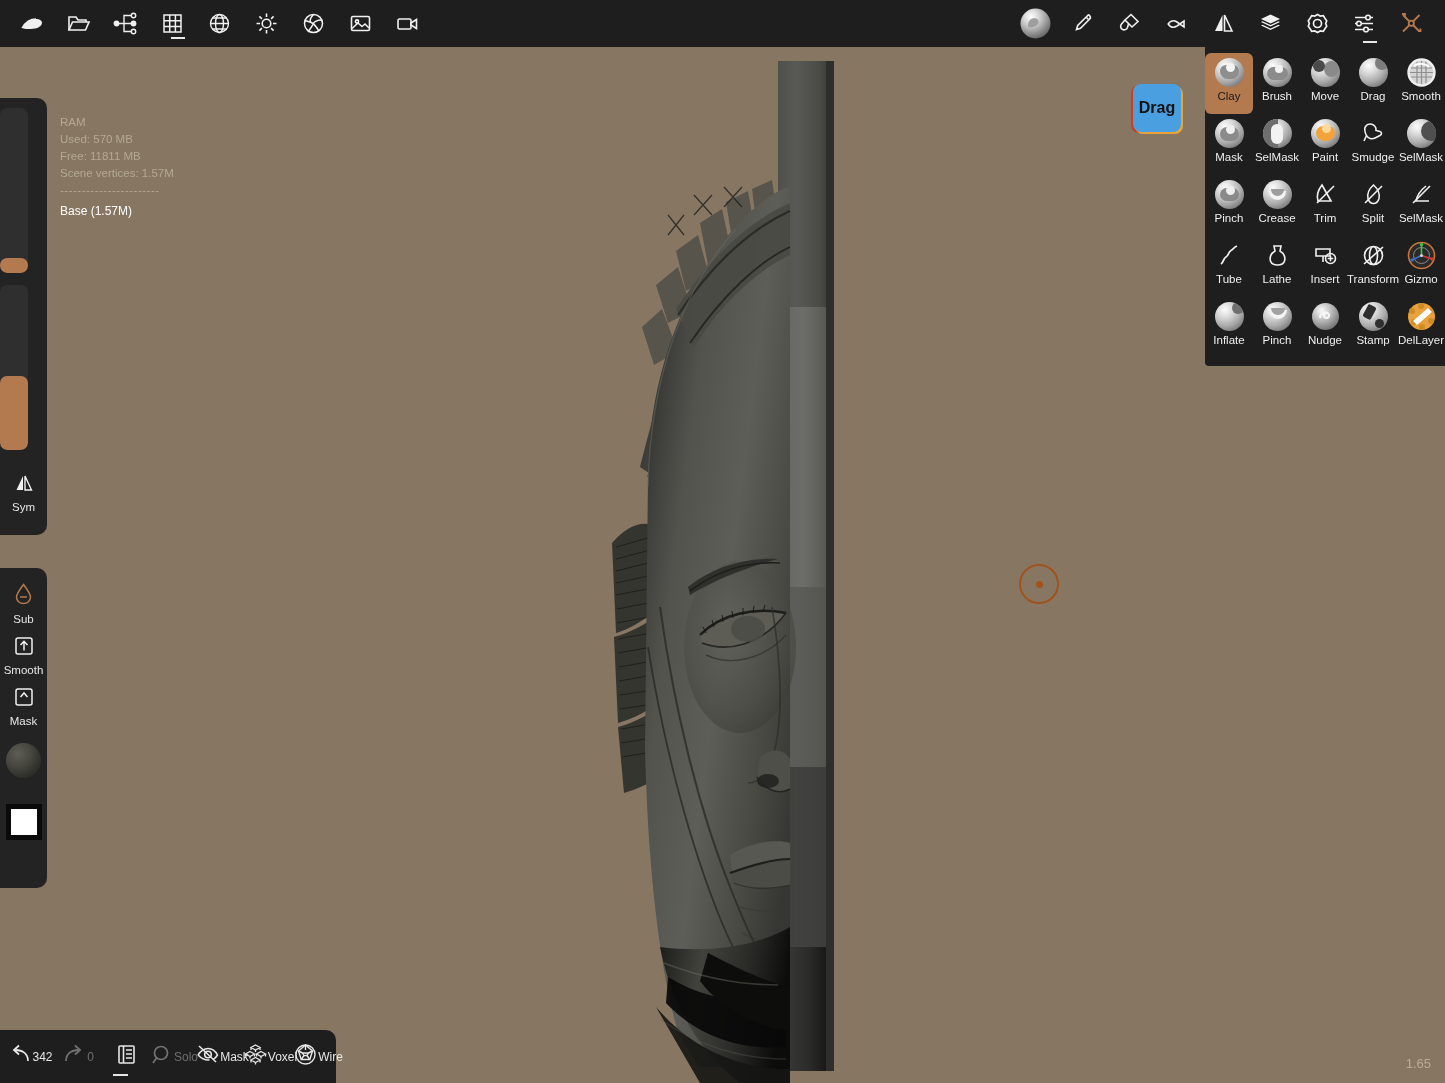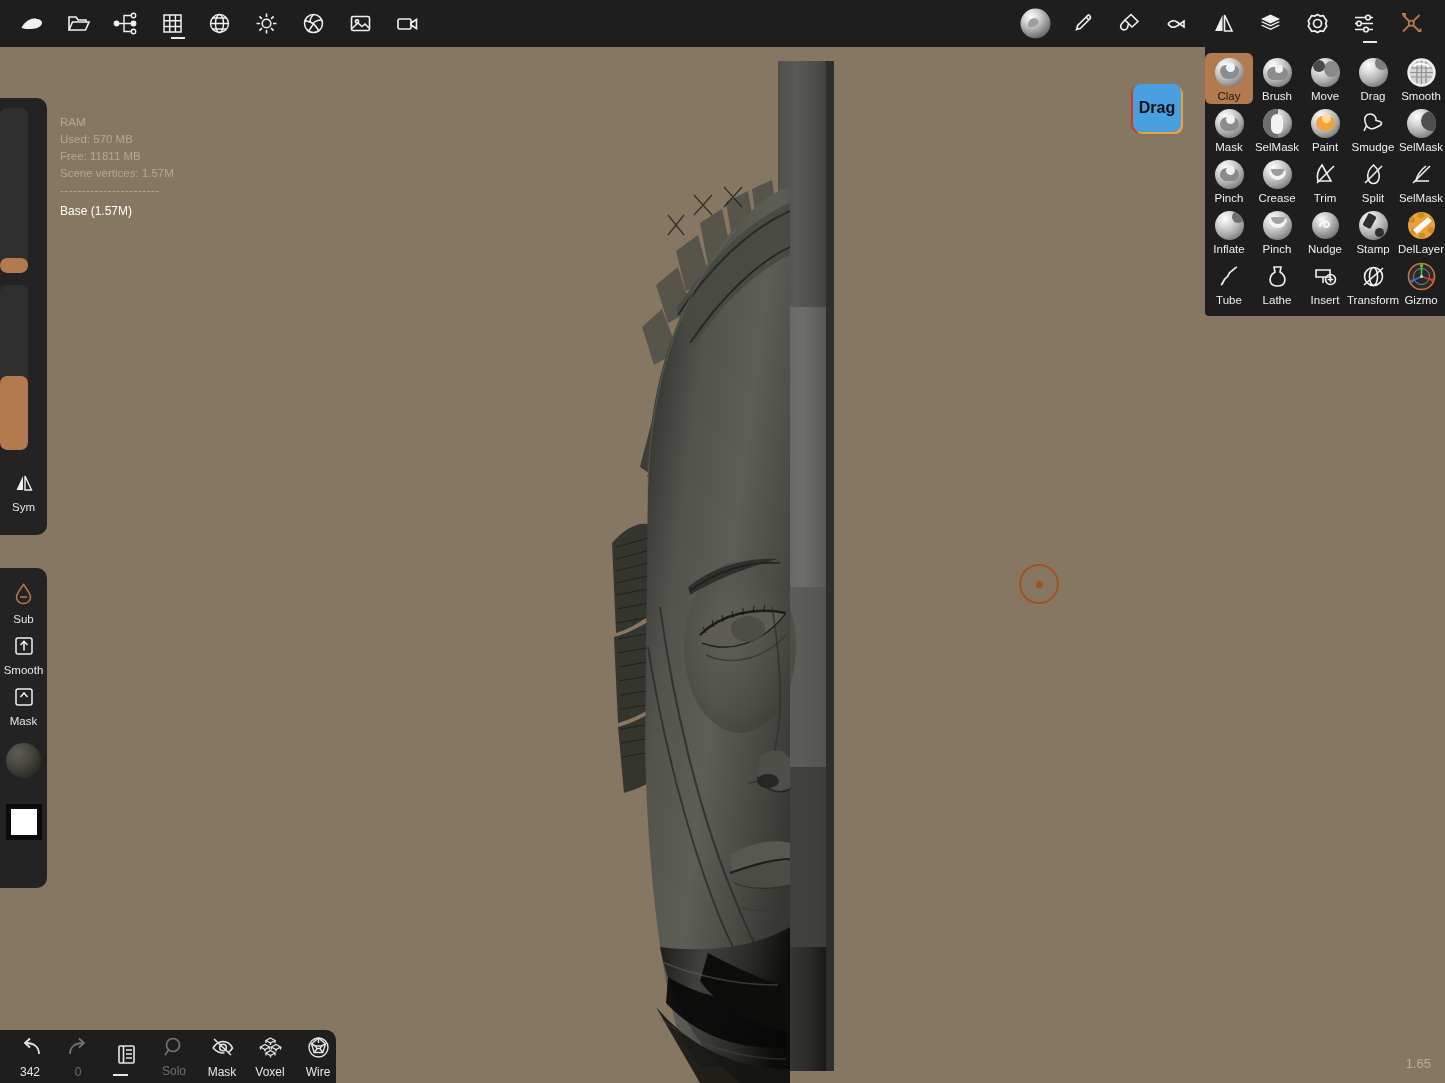--- a/index.html
+++ b/index.html
@@ -126,21 +126,21 @@
   #toolpanel {
     position: absolute; right: 0; top: 47px;
     width: 240px;
     background: #1e1e1e;
     padding: 6px 0 8px 0;
     border-radius: 0 0 0 4px;
   }
   .tool-row { display: flex; }
   .tool {
     width: 48px;
-    padding: 4px 0 2px 0;
+    padding: 4px 0 12px 0;
     display: flex; flex-direction: column; align-items: center;
     cursor: pointer;
     border-radius: 6px;
   }
   .tool.active { background: #b3794f; }
   .tool .ticon {
     width: 31px; height: 31px;
     display: flex; align-items: center; justify-content: center;
   }
   .tool .tlbl {
@@ -186,21 +186,21 @@
   
   #bottombar {
     position: absolute; left: 0; bottom: 0;
     width: 336px; height: 53px;
     background: #1e1e1e;
     border-radius: 0 10px 0 0;
     display: flex; align-items: center;
   }
   .bb-item {
     width: 48px; height: 53px;
-    display: flex; flex-direction: column; align-items: center; justify-content: center;
+    display: flex; flex-direction: row; align-items: center; justify-content: center;
     position: relative;
     cursor: pointer;
     padding-left: 12px;
   }
   .bb-item .bl { color: #e6e6e6; font-size: 12px; margin-top: 1px; }
   .bb-item.disabled .bl { color: #6f6f6f; }
   .bb-item.disabled svg { opacity: 0.42; }
   .bb-underline {
     position: absolute; bottom: 7px; left: 50%;
     width: 15px; height: 2px; margin-left: -7px;
@@ -755,20 +755,77 @@
             <path d="M5,22 L22,5"></path>
           </svg>
         </div>
         <div class="tlbl">SelMask</div>
       </div>
     </div>
 
     <div class="tool-row">
       <div class="tool">
         <div class="ticon">
+          <svg width="27" height="27" viewBox="0 0 27 27" fill="none" stroke="#f0f0f0" stroke-width="1.8">
+            <path d="M5,22 C8,20 7,16.5 10,15 C13,13.5 12,10 15,8.5 C18,7 17,5.5 21,4"></path>
+          </svg>
+        </div>
+        <div class="tlbl">Tube</div>
+      </div>
+      <div class="tool">
+        <div class="ticon">
+          <svg width="27" height="27" viewBox="0 0 27 27" fill="none" stroke="#f0f0f0" stroke-width="1.6">
+            <path d="M10,4 L17,4 L16,9 C20,11.5 21.5,15.5 20.5,19 C19.8,21.5 17,23 13.5,23
+                     C10,23 7.2,21.5 6.5,19 C5.5,15.5 7,11.5 11,9 Z"></path>
+          </svg>
+        </div>
+        <div class="tlbl">Lathe</div>
+      </div>
+      <div class="tool">
+        <div class="ticon">
+          <svg width="27" height="27" viewBox="0 0 27 27" fill="none" stroke="#f0f0f0" stroke-width="1.6">
+            <path d="M4,7 L18,7 L18,14 L4,14 Z"></path>
+            <path d="M11,14 L11,20"></path>
+            <circle cx="18.5" cy="16.5" r="5"></circle>
+            <path d="M18.5,13.7 L18.5,19.3 M15.7,16.5 L21.3,16.5"></path>
+          </svg>
+        </div>
+        <div class="tlbl">Insert</div>
+      </div>
+      <div class="tool">
+        <div class="ticon">
+          <svg width="27" height="27" viewBox="0 0 27 27" fill="none" stroke="#f0f0f0" stroke-width="1.6">
+            <circle cx="13.5" cy="13.5" r="9"></circle>
+            <ellipse cx="13.5" cy="13.5" rx="4" ry="9"></ellipse>
+            <path d="M4,22 L23,5"></path>
+          </svg>
+        </div>
+        <div class="tlbl">Transform</div>
+      </div>
+      <div class="tool">
+        <div class="ticon">
+          <svg width="29" height="29" viewBox="0 0 29 29">
+            <circle cx="14.5" cy="14.5" r="13" fill="#2a2a2a" stroke="#c9743a" stroke-width="1.6"></circle>
+            <circle cx="14.5" cy="14.5" r="8" fill="none" stroke="#8a8a8a" stroke-width="1"></circle>
+            <path d="M14.5,14.5 L14.5,3.5" stroke="#3cc93c" stroke-width="1.6"></path>
+            <path d="M14.5,14.5 L25,18" stroke="#d13a3a" stroke-width="1.6"></path>
+            <path d="M14.5,14.5 L5,19" stroke="#3a6ed1" stroke-width="1.6"></path>
+            <circle cx="14.5" cy="3.5" r="1.7" fill="#3cc93c"></circle>
+            <circle cx="25" cy="18" r="1.7" fill="#d13a3a"></circle>
+            <circle cx="5" cy="19" r="1.7" fill="#3a6ed1"></circle>
+            <circle cx="14.5" cy="14.5" r="1.6" fill="#cfcfcf"></circle>
+          </svg>
+        </div>
+        <div class="tlbl">Gizmo</div>
+      </div>
+    </div>
+
+    <div class="tool-row">
+      <div class="tool">
+        <div class="ticon">
           <div class="sphere">
             <div class="cut" style="left:17px;top:0px;width:12px;height:12px;background:#6f6f6f;border-radius:50%;"></div>
           </div>
         </div>
         <div class="tlbl">Inflate</div>
       </div>
       <div class="tool">
         <div class="ticon">
           <div class="sphere">
             <div class="cut" style="left:6px;top:8px;width:18px;height:9px;background:#f4f4f4;border-radius:0 0 12px 12px;"></div>
@@ -814,77 +871,20 @@
               <circle cx="24" cy="19" r="3"></circle>
                 <circle cx="15" cy="25" r="3"></circle>
             </g>
             <path d="M6,19 L21,6 L25,10 L10,23 Z" fill="#fdfdfd"></path>
           </svg>
         </div>
         <div class="tlbl">DelLayer</div>
       </div>
     </div>
 
-    <div class="tool-row">
-      <div class="tool">
-        <div class="ticon">
-          <svg width="27" height="27" viewBox="0 0 27 27" fill="none" stroke="#f0f0f0" stroke-width="1.8">
-            <path d="M5,22 C8,20 7,16.5 10,15 C13,13.5 12,10 15,8.5 C18,7 17,5.5 21,4"></path>
-          </svg>
-        </div>
-        <div class="tlbl">Tube</div>
-      </div>
-      <div class="tool">
-        <div class="ticon">
-          <svg width="27" height="27" viewBox="0 0 27 27" fill="none" stroke="#f0f0f0" stroke-width="1.6">
-            <path d="M10,4 L17,4 L16,9 C20,11.5 21.5,15.5 20.5,19 C19.8,21.5 17,23 13.5,23
-                     C10,23 7.2,21.5 6.5,19 C5.5,15.5 7,11.5 11,9 Z"></path>
-          </svg>
-        </div>
-        <div class="tlbl">Lathe</div>
-      </div>
-      <div class="tool">
-        <div class="ticon">
-          <svg width="27" height="27" viewBox="0 0 27 27" fill="none" stroke="#f0f0f0" stroke-width="1.6">
-            <path d="M4,7 L18,7 L18,14 L4,14 Z"></path>
-            <path d="M11,14 L11,20"></path>
-            <circle cx="18.5" cy="16.5" r="5"></circle>
-            <path d="M18.5,13.7 L18.5,19.3 M15.7,16.5 L21.3,16.5"></path>
-          </svg>
-        </div>
-        <div class="tlbl">Insert</div>
-      </div>
-      <div class="tool">
-        <div class="ticon">
-          <svg width="27" height="27" viewBox="0 0 27 27" fill="none" stroke="#f0f0f0" stroke-width="1.6">
-            <circle cx="13.5" cy="13.5" r="9"></circle>
-            <ellipse cx="13.5" cy="13.5" rx="4" ry="9"></ellipse>
-            <path d="M4,22 L23,5"></path>
-          </svg>
-        </div>
-        <div class="tlbl">Transform</div>
-      </div>
-      <div class="tool">
-        <div class="ticon">
-          <svg width="29" height="29" viewBox="0 0 29 29">
-            <circle cx="14.5" cy="14.5" r="13" fill="#2a2a2a" stroke="#c9743a" stroke-width="1.6"></circle>
-            <circle cx="14.5" cy="14.5" r="8" fill="none" stroke="#8a8a8a" stroke-width="1"></circle>
-            <path d="M14.5,14.5 L14.5,3.5" stroke="#3cc93c" stroke-width="1.6"></path>
-            <path d="M14.5,14.5 L25,18" stroke="#d13a3a" stroke-width="1.6"></path>
-            <path d="M14.5,14.5 L5,19" stroke="#3a6ed1" stroke-width="1.6"></path>
-            <circle cx="14.5" cy="3.5" r="1.7" fill="#3cc93c"></circle>
-            <circle cx="25" cy="18" r="1.7" fill="#d13a3a"></circle>
-            <circle cx="5" cy="19" r="1.7" fill="#3a6ed1"></circle>
-            <circle cx="14.5" cy="14.5" r="1.6" fill="#cfcfcf"></circle>
-          </svg>
-        </div>
-        <div class="tlbl">Gizmo</div>
-      </div>
-    </div>
-
   </div>
 
   <div id="bottombar">
 
     <div class="bb-item">
       <span>
         <svg width="25" height="25" viewBox="0 0 25 25" fill="none" stroke="#e6e6e6" stroke-width="1.8">
           <path d="M21,19 C21,12 16,8 8,8"></path>
           <path d="M12,3.5 L7,8 L12,12.5"></path>
         </svg>

